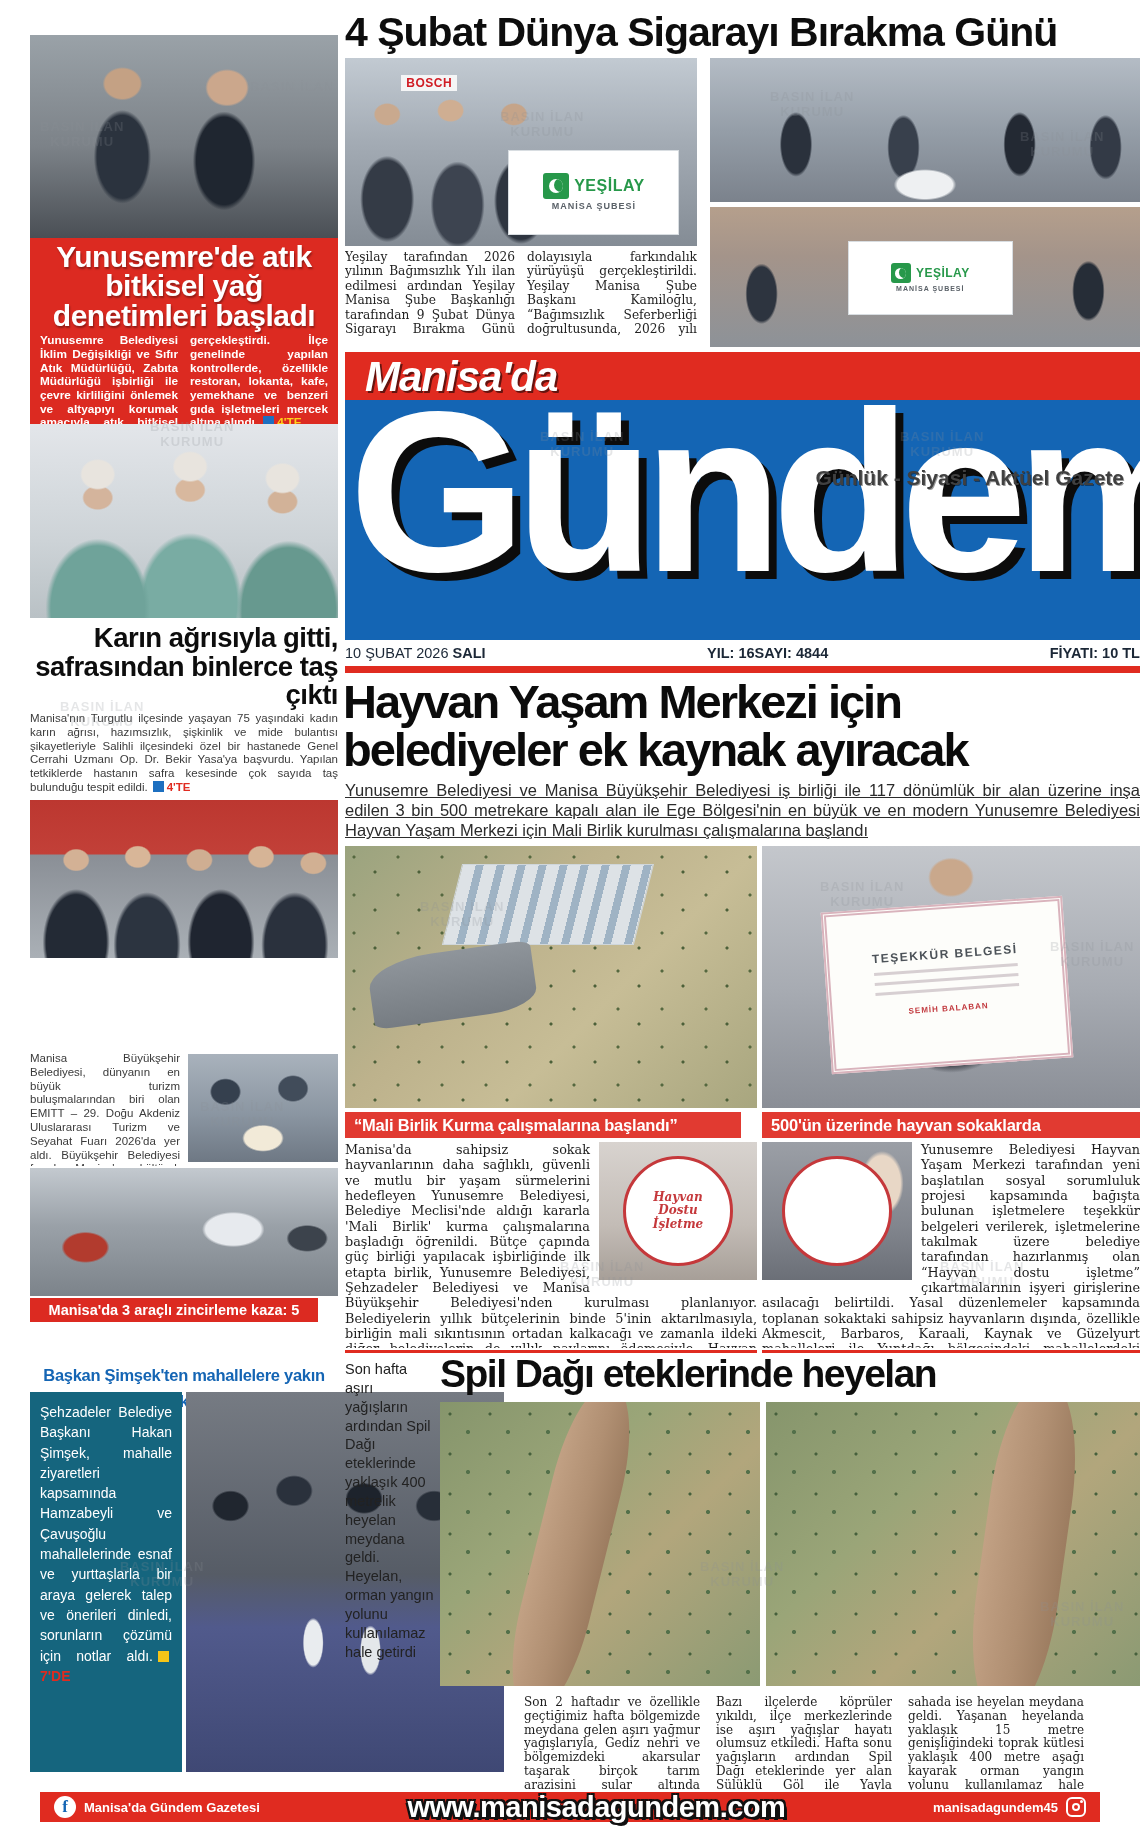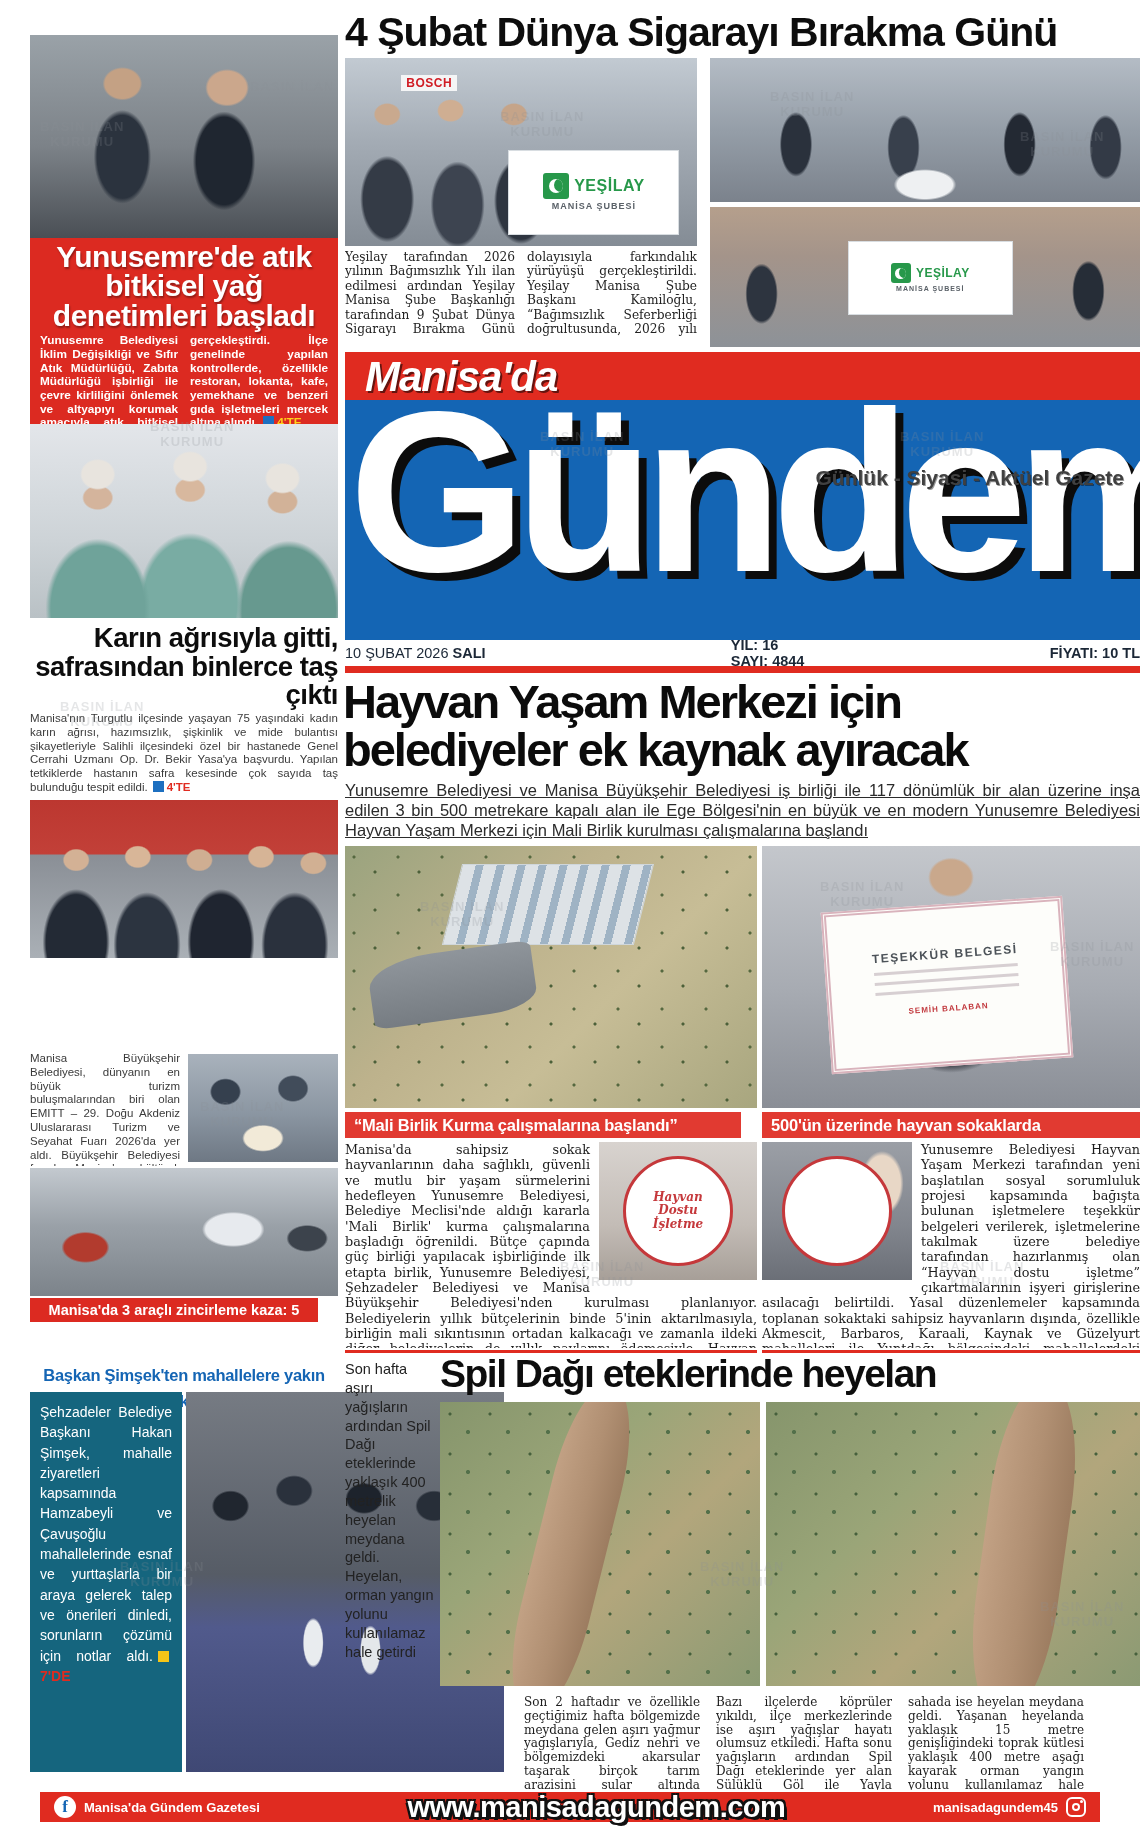--- a/index.html
+++ b/index.html
@@ -130,21 +130,21 @@
   .mast-red{position:absolute;left:0;top:0;width:100%;height:48px;background:#e02b20;}
   .mast-blue{position:absolute;left:0;top:48px;width:100%;height:240px;background:#1465b4;}
   .mast-pre{position:absolute;left:20px;top:1px;color:#fff;font-style:italic;font-weight:bold;
     font-size:42px;letter-spacing:-1px;text-shadow:2px 2px 0 rgba(0,0,0,.55);z-index:3;}
   .mast-title{position:absolute;left:4px;top:26px;color:#fff;font-weight:bold;font-size:228px;line-height:1;
     letter-spacing:-11px;text-shadow:8px 8px 0 #0c0c0c;z-index:2;}
   .mast-tag{position:absolute;right:16px;top:114px;color:#404040;font-weight:bold;font-size:21px;z-index:3;
     text-shadow:1px 1px 0 rgba(0,0,0,.4);text-align:right;}
   .dateline{left:345px;top:642px;width:795px;height:22px;display:flex;justify-content:space-between;
     align-items:center;color:#1b2736;font-size:14.5px;}
-  .dateline .mid{display:flex;gap:0;flex-direction:column;}
+  .dateline .mid{display:flex;gap:0;}
   .redrule{left:345px;top:666px;width:795px;height:7px;background:#e02b20;}
 
   
   .mh{left:343px;width:800px;font-size:47px;line-height:1;letter-spacing:-2px;color:#0b0b0b;}
   .lead{left:345px;top:780px;width:795px;height:62px;font-size:16.5px;line-height:1.22;color:#2b2b2b;overflow:hidden;text-decoration:underline;}
   .photoD{left:345px;top:846px;width:412px;height:262px;
     background:
       radial-gradient(3px 3px at 9px 11px, #55683f 50%, transparent 55%),
       radial-gradient(3px 3px at 30px 26px, #4c6039 50%, transparent 55%),
       linear-gradient(135deg,#9aa37e 0%,#bdb28c 38%,#c7bd96 62%,#a8a67f 100%);

